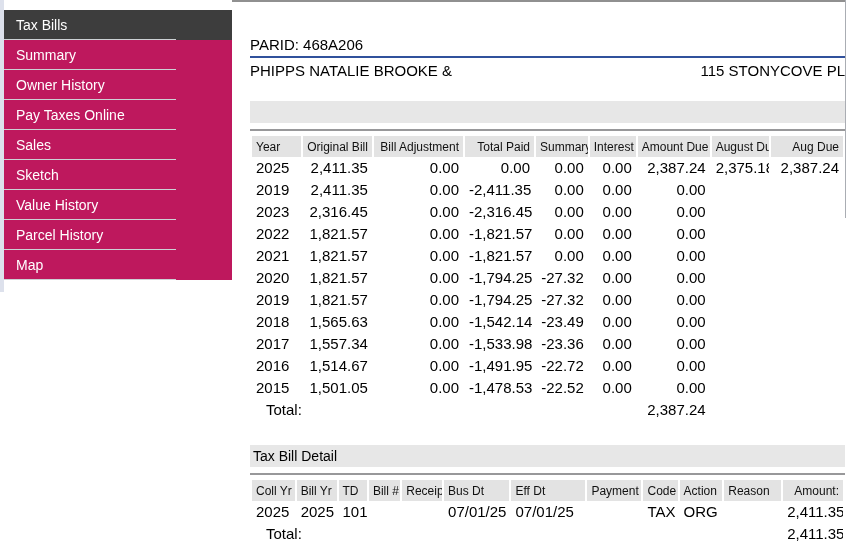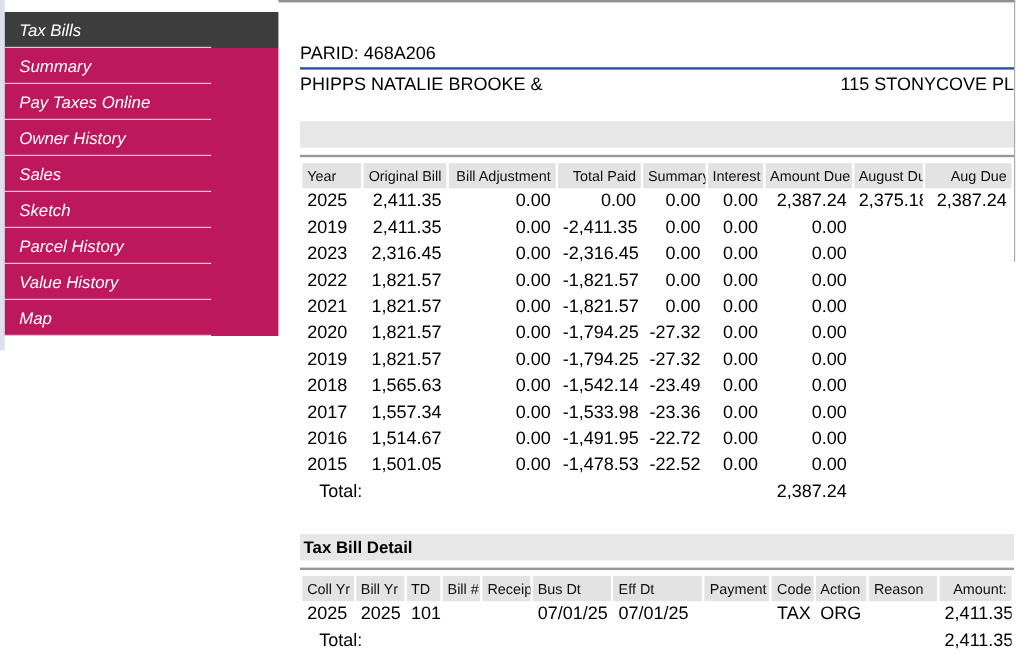--- a/index.html
+++ b/index.html
@@ -5,21 +5,21 @@
   html,body{margin:0;padding:0;}
   body{
     width:858px;height:548px;overflow:hidden;position:relative;
     background:#ffffff;
     font-family:"Liberation Sans","DejaVu Sans",sans-serif;
     color:#000;
   }
   
   .edge-strip{position:absolute;left:0;top:0;width:4px;height:292px;background:#dde1ec;}
   
-  .sidebar{position:absolute;left:4px;top:10px;width:228px;font-style:italic;}
+  .sidebar{position:absolute;left:4px;top:10px;width:228px;}
   .side-item{
     position:relative;height:30px;line-height:30px;
     background:#be185d;color:#fff;font-size:14px;padding-left:12px;
     cursor:pointer;box-sizing:border-box;
   }
   .side-item.active{background:#3d3d3d;}
   .side-item::after{
     content:"";position:absolute;left:0;bottom:0;width:172px;height:1px;background:#ccd1d4;
   }
   
@@ -37,37 +37,37 @@
     background:#e3e3e3;font-weight:normal;font-size:12px;color:#111;
     padding:4px 4px 3px 4px;white-space:nowrap;overflow:hidden;
   }
   td{font-size:15px;padding:2px 4px 3px 4px;white-space:nowrap;overflow:hidden;}
   .l{text-align:left;}
   .r{text-align:right;}
   .total-label{padding-left:14px;}
   
   .section-bar{
     height:22px;line-height:22px;background:#e7e7e7;margin-top:24px;
-    font-size:14px;font-weight:bold;padding-left:3px;
+    font-size:14px;font-weight:normal;padding-left:3px;
   }
 </style>
 </head>
 <body>
 
 <div class="edge-strip"></div>
 
 <nav class="sidebar" id="sidebar">
     <div class="side-item active">Tax Bills</div>
     <div class="side-item">Summary</div>
+    <div class="side-item">Owner History</div>
     <div class="side-item">Pay Taxes Online</div>
-    <div class="side-item">Owner History</div>
     <div class="side-item">Sales</div>
     <div class="side-item">Sketch</div>
+    <div class="side-item">Value History</div>
     <div class="side-item">Parcel History</div>
-    <div class="side-item">Value History</div>
     <div class="side-item">Map</div>
   </nav>
 
 <div class="content-topline"></div>
 <div class="content-righttick"></div>
 
 <div class="content">
 
   <div class="parid">PARID: 468A206</div>
   <div class="blue-rule"></div>

